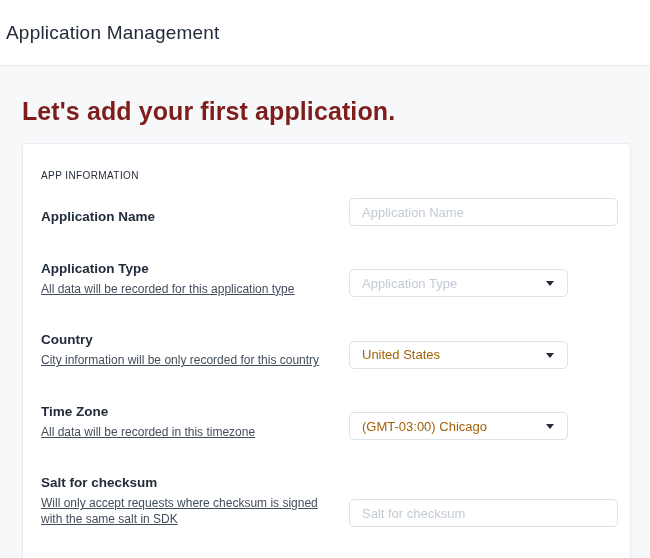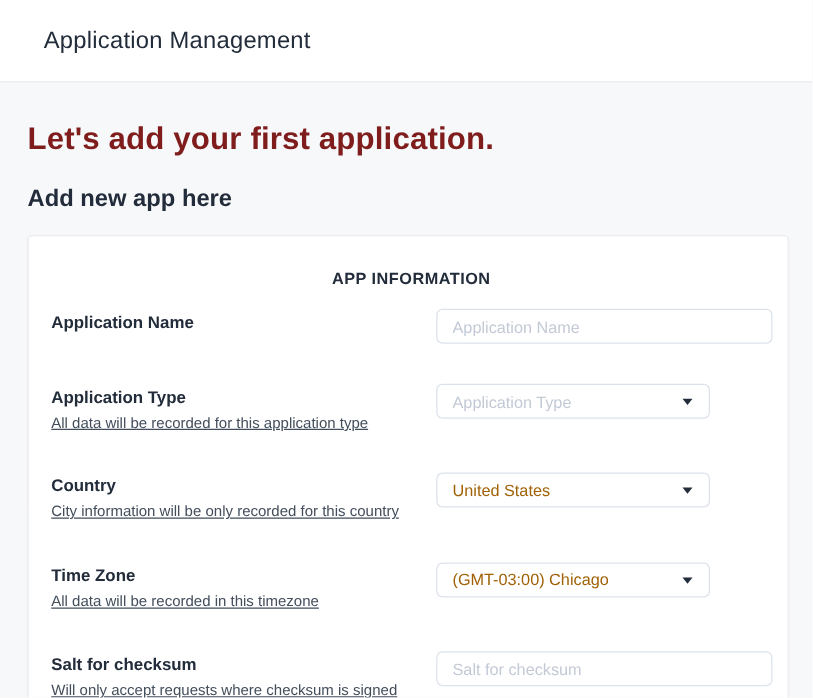--- a/index.html
+++ b/index.html
@@ -7,21 +7,21 @@
   body {
     width: 650px; height: 558px; overflow: hidden;
     background: #f7f8fa;
     font-family: "Liberation Sans", "DejaVu Sans", sans-serif;
     color: #222c3a;
   }
   .topbar {
     height: 66px; background: #ffffff;
     border-bottom: 1px solid #e7e8ea;
     display: flex; align-items: center;
-    padding: 0 35px;
+    padding: 0 6px;
   }
   .topbar-title {
     font-size: 19px; font-weight: 500; color: #222c3a; letter-spacing: 0.2px;
   }
   .intro { padding: 0 22px; }
   .h1 {
     margin: 0; padding-top: 31px;
     font-size: 25px; font-weight: 700; color: #7f1d1d; letter-spacing: 0.1px;
   }
   .sub {
@@ -35,24 +35,24 @@
   .card {
     margin: 17px 19px 0 22px;
     background: #ffffff;
     border: 1px solid #ececf0;
     border-radius: 4px;
     box-shadow: 0 1px 2px rgba(40,50,70,0.04);
     padding: 26px 13px 40px 18px;
     min-height: 330px;
   }
   .section-header {
-    font-size: 13px; font-weight: 700; color: #222c3a;
-    letter-spacing: 0.4px; margin-bottom: 17px; text-align: center;
+    font-size: 10px; font-weight: 400; color: #222c3a;
+    letter-spacing: 0.4px; margin-bottom: 17px;
   }
-  .row { display: flex; align-items: flex-start; margin-bottom: 26px; }
+  .row { display: flex; align-items: flex-end; margin-bottom: 26px; }
   .row.has-helper { margin-bottom: 19px; margin-top: 32px; }
   .row-left { width: 308px; flex: none; padding-top: 3px; }
   .field-label { font-size: 13.5px; font-weight: 600; color: #222c3a; line-height: 1.25; }
   .field-helper { font-size: 12px; color: #434e5c; margin-top: 4px; line-height: 1.3; max-width: 300px; text-decoration: underline; }
   .row-right { flex: none; }
   .text-input {
     width: 269px; height: 28px;
     border: 1px solid #dce2ea; border-radius: 5px;
     background: #ffffff; color: #2b3542;
     font-family: "Liberation Sans", "DejaVu Sans", sans-serif;
@@ -79,21 +79,20 @@
 </style>
 </head>
 <body>
 
 <header class="topbar">
   <div class="topbar-title">Application Management</div>
 </header>
 
 <section class="intro">
   <h1 class="h1">Let's add your first application.</h1>
-  <h2 class="section-title">Add new app here</h2>
 </section>
 
 <section class="card">
   <div class="section-header">APP INFORMATION</div>
   <div id="fields">
   <div class="row">
     <div class="row-left">
       <div class="field-label">Application Name</div>
 
     </div>

